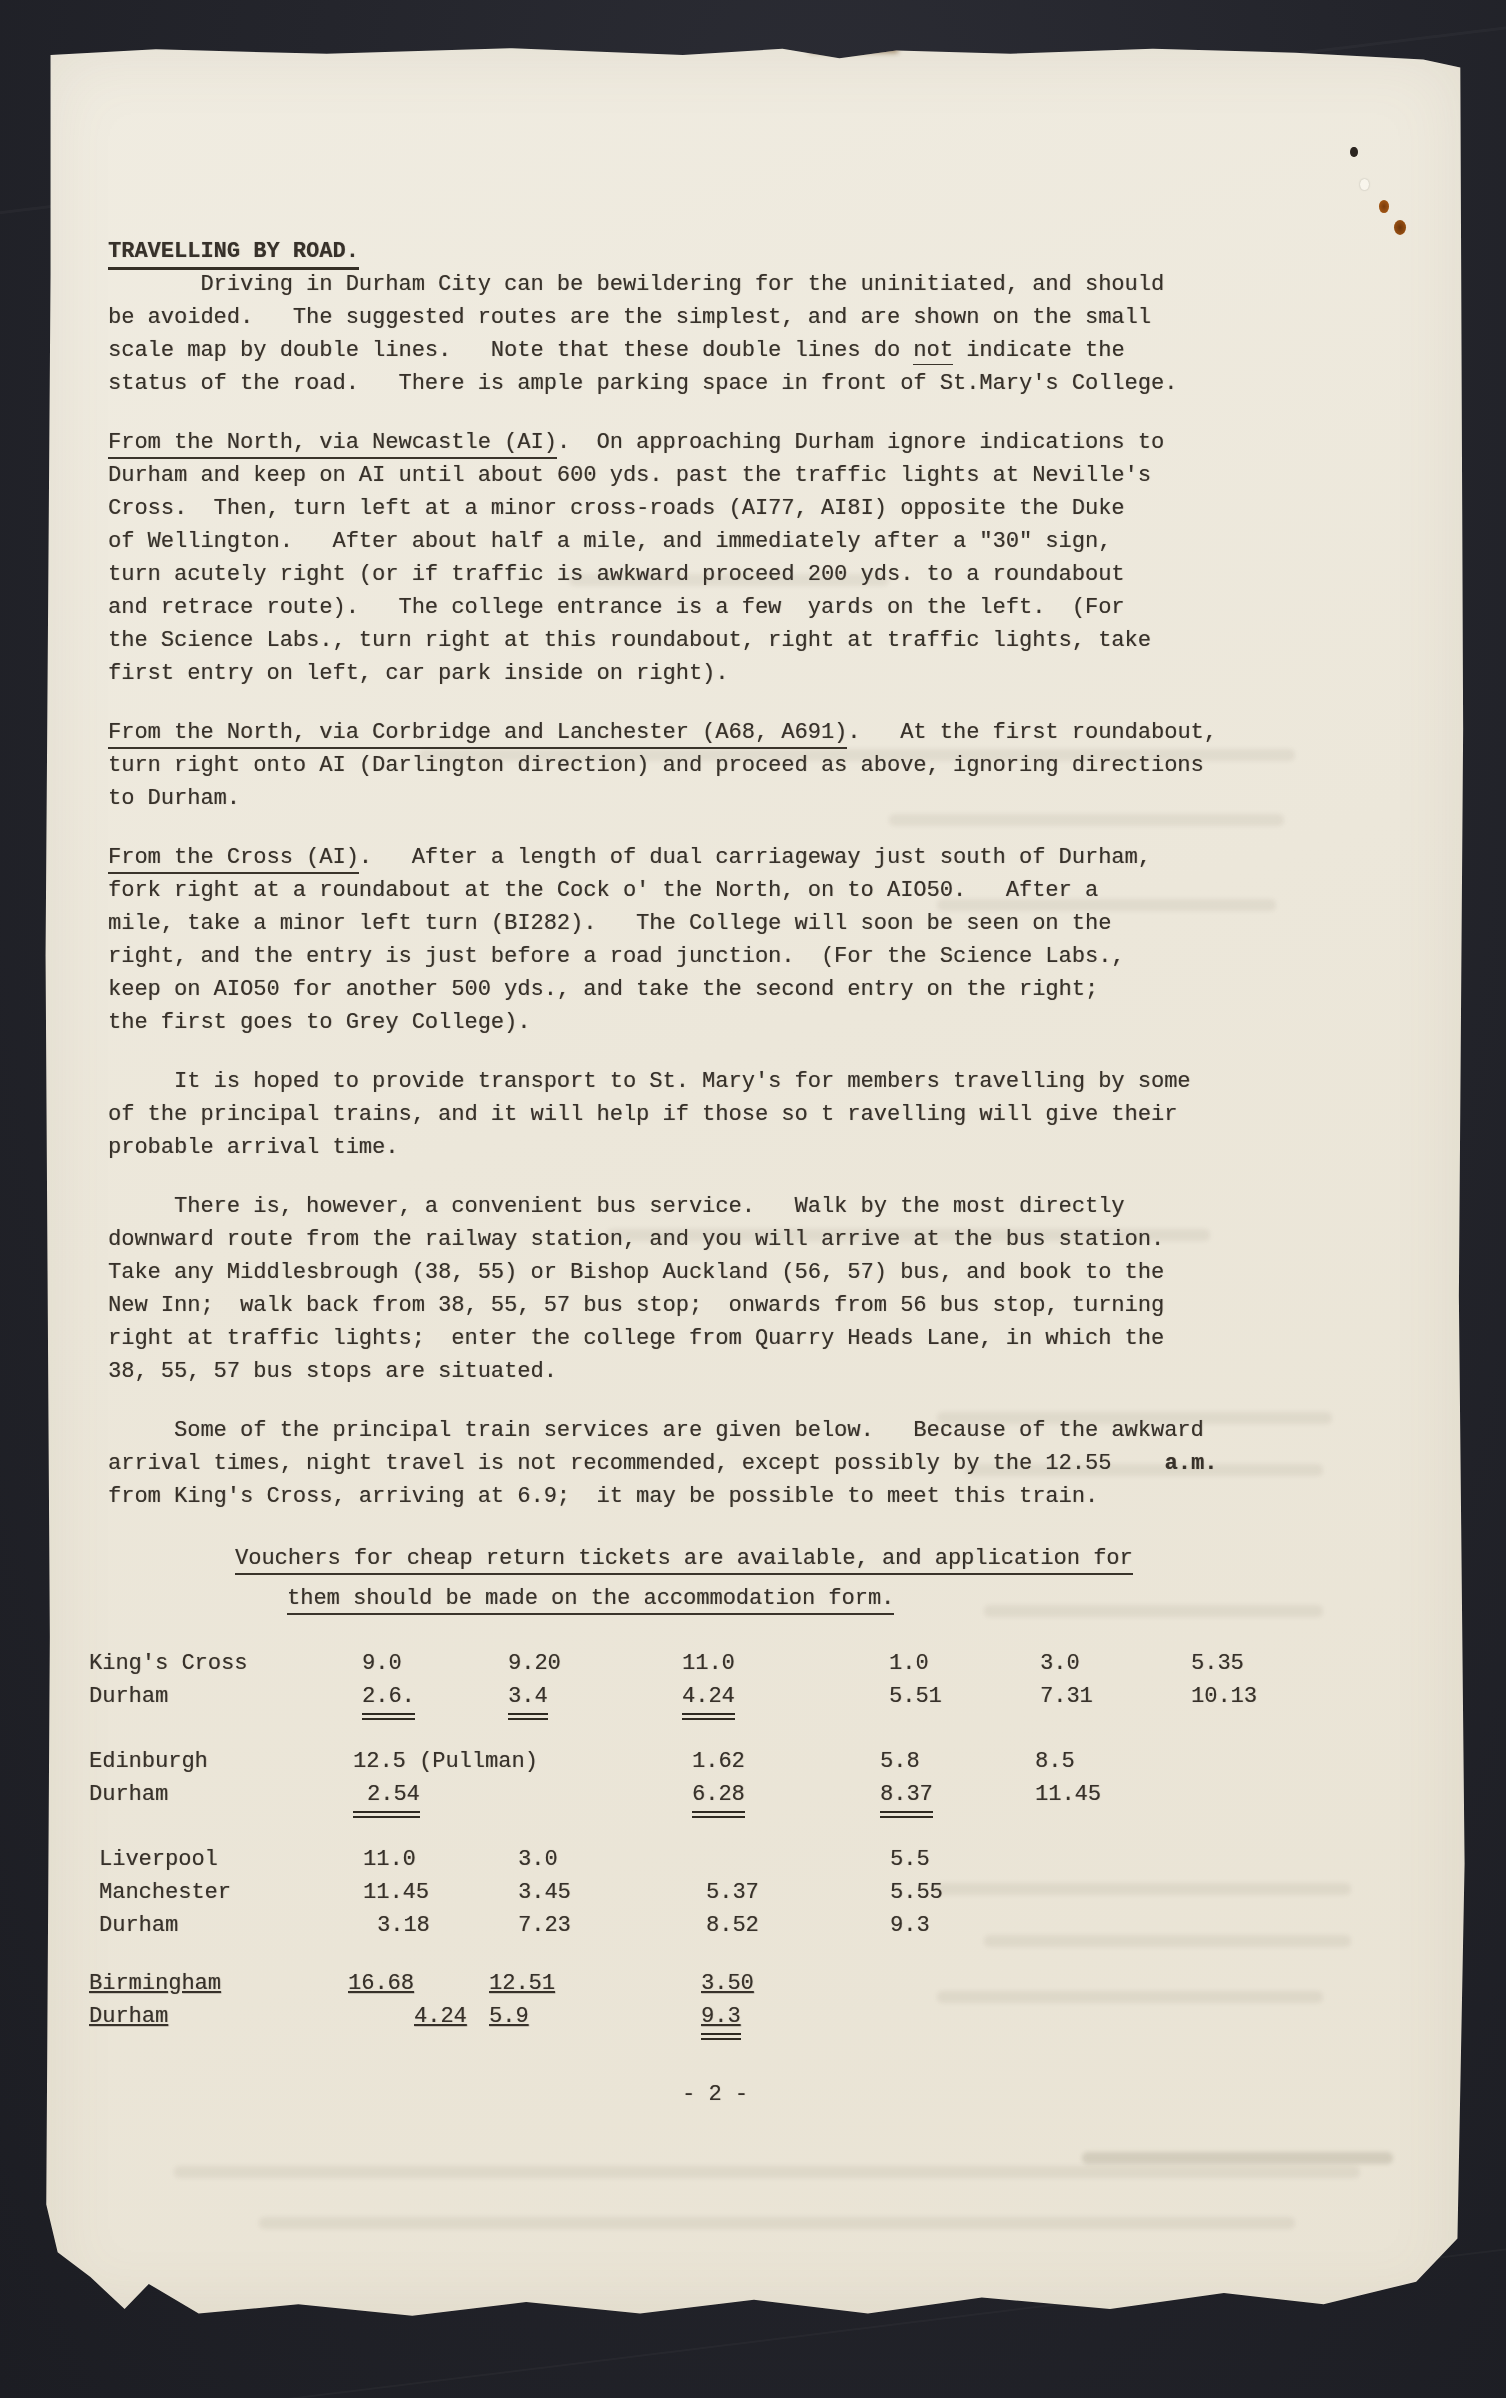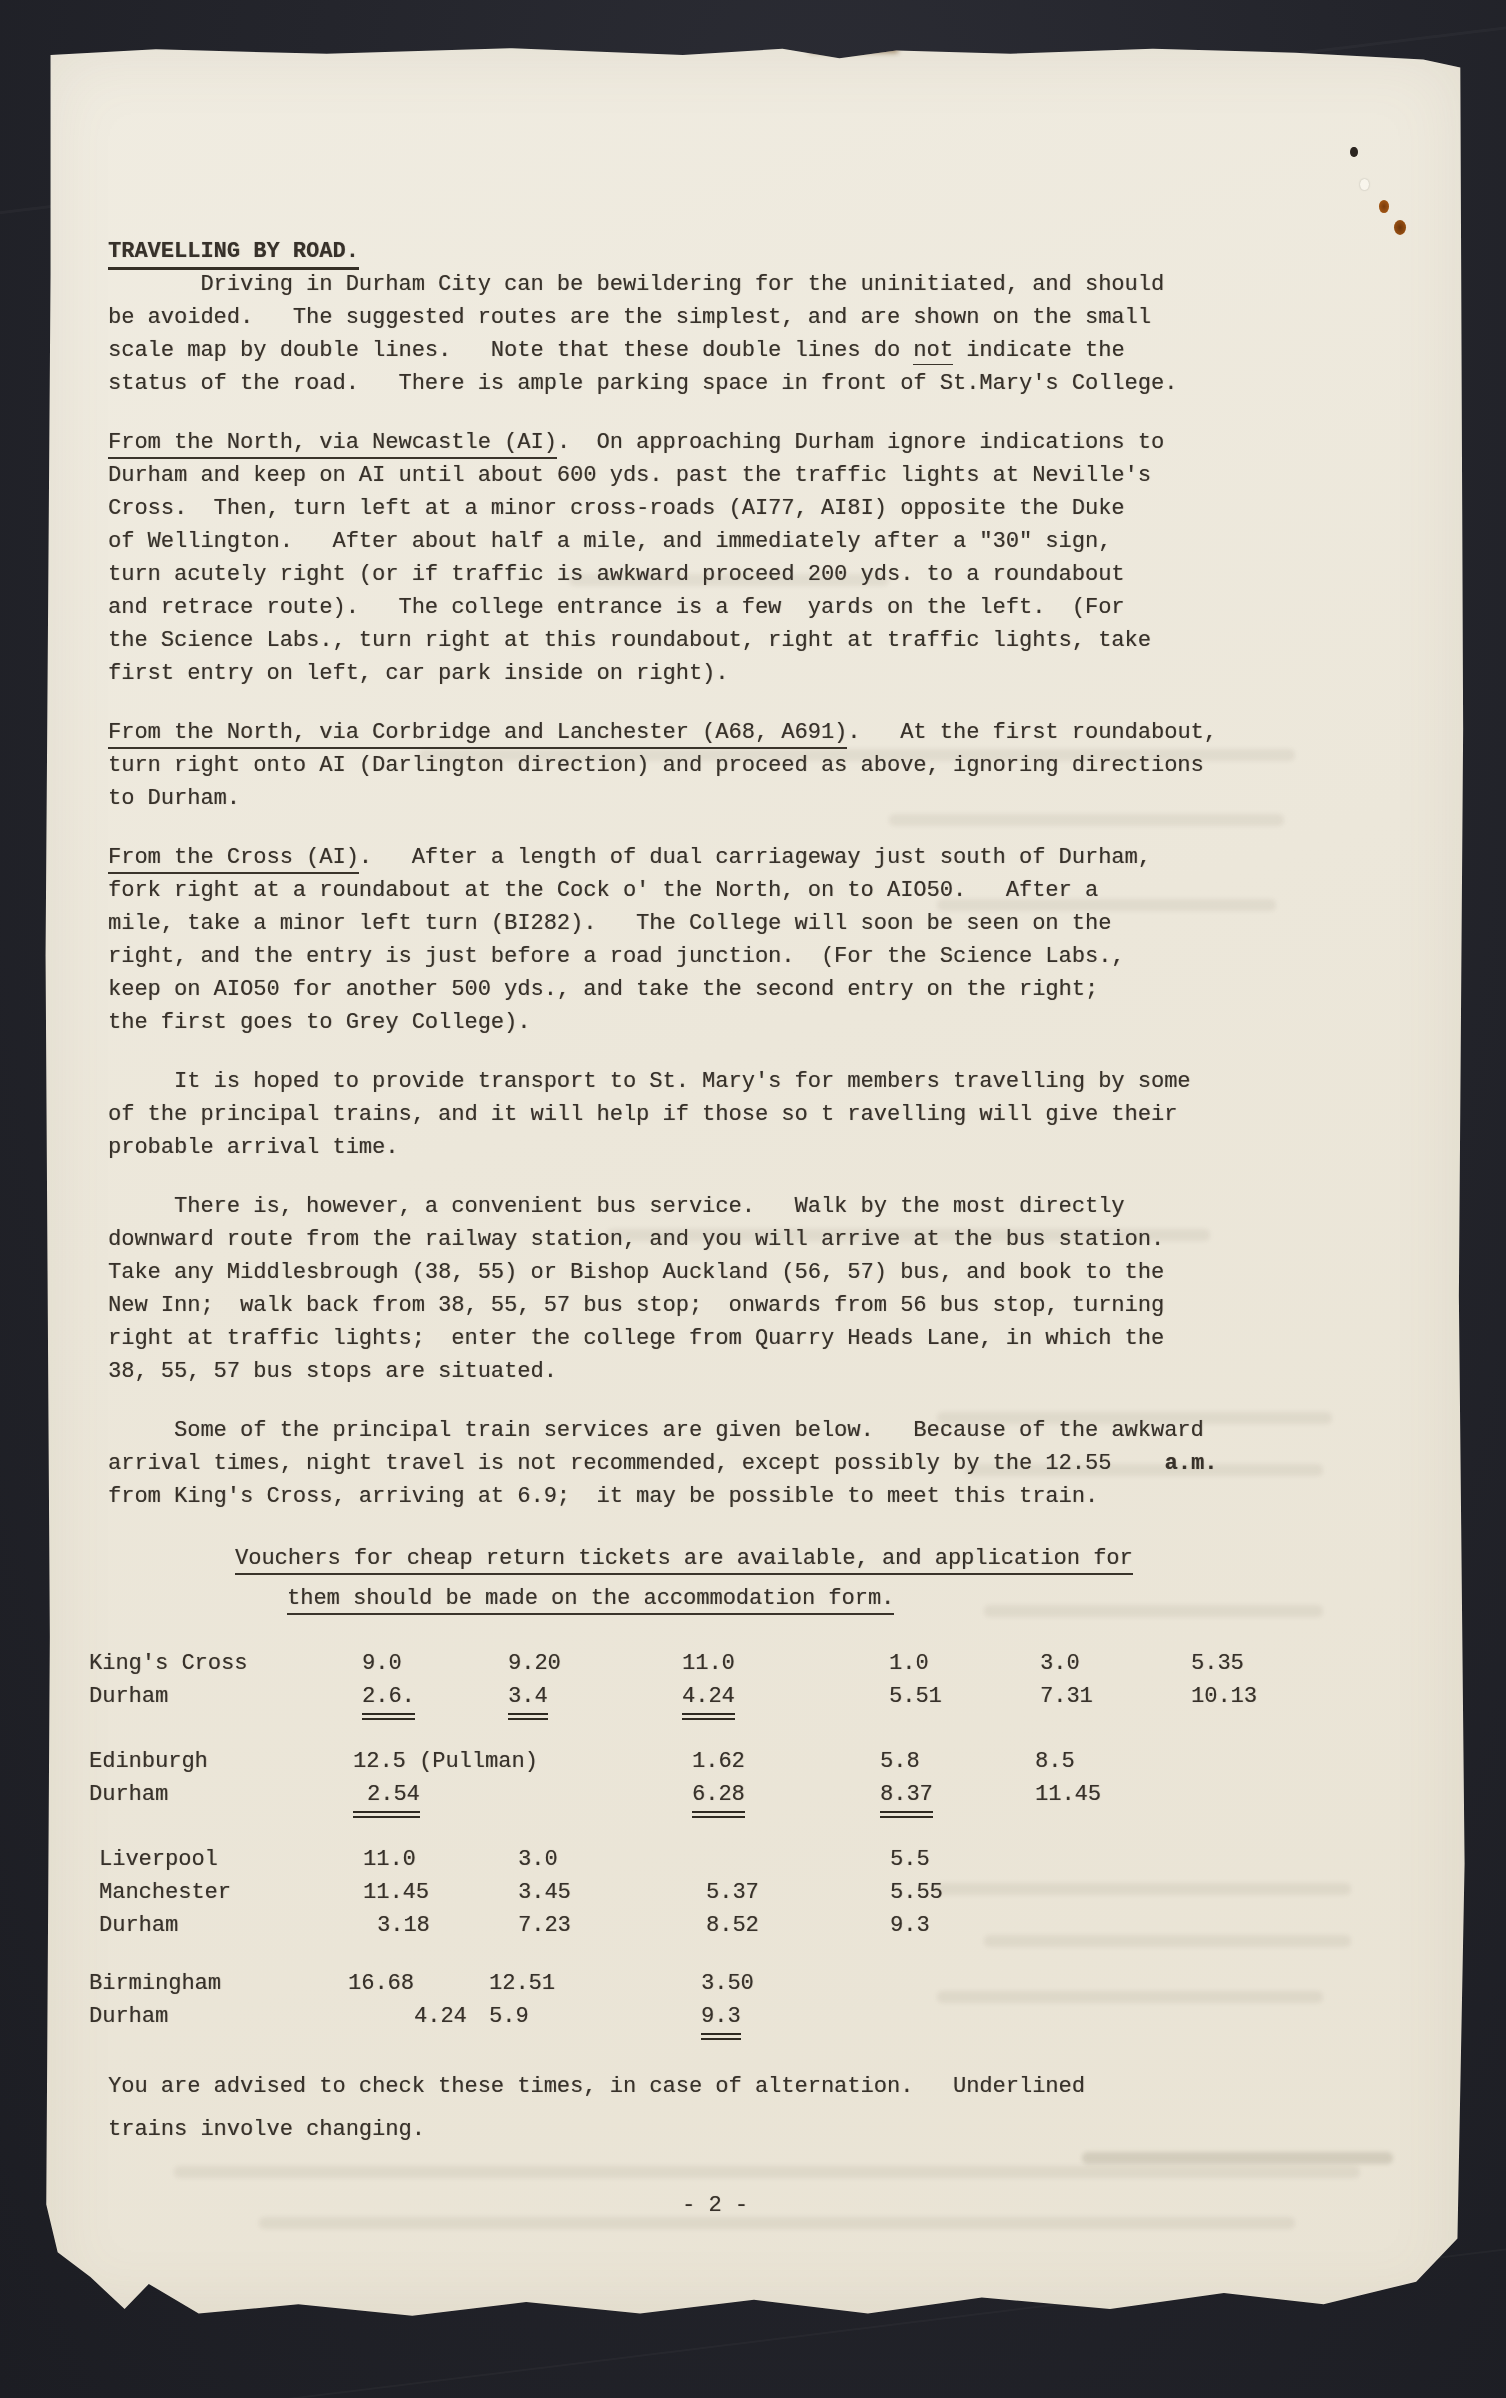--- a/index.html
+++ b/index.html
@@ -30,21 +30,21 @@
   .vouchers{margin-bottom:28px;}
   .vline{white-space:pre;line-height:40px;}
   .vline1{margin-left:127px;}
   .vline2{margin-left:179px;}
   .timetable{margin-left:-19px;}
   .tblock{margin-bottom:24.5px;}
   .trow{display:grid;}
   .g1{grid-template-columns:273px 146px 174px 207px 151px 151px auto;}
   .g2{grid-template-columns:264px 339px 188px 155px auto;}
   .g3{grid-template-columns:264px 155px 188px 184px auto;margin-left:10px;}
-  .g4{grid-template-columns:259px 141px 212px auto;}
+  .g4{grid-template-columns:259px 141px 212px auto;text-decoration:underline;}
   .tlabel,.tcell{justify-self:start;white-space:pre;}
   .du{
     display:inline-block;padding-bottom:7.5px;
     background-image:linear-gradient(#2f2a22,#2f2a22),linear-gradient(#2f2a22,#2f2a22);
     background-size:100% 2.4px,100% 2.4px;
     background-position:0 calc(100% - 4.7px),0 100%;
     background-repeat:no-repeat;
   }
   .closing{line-height:43px;margin-top:13px;}
   .pagenum{margin:38px 0 0 574px;white-space:pre;}
@@ -201,20 +201,18 @@
           </div>
           <div class="trow g4">
             <span class="tlabel">Durham</span>
             <span class="tcell" style="padding-left: 66px;">4.24</span>
             <span class="tcell">5.9</span>
             <span class="tcell du">9.3</span>
           </div>
         </div>
       </div>
 
-    <p class="closing"><span>You are advised to check these times, in case of alternation.   Underlined
-trains involve changing.</span></p>
 
     <div class="pagenum">- 2 -</div>
 
   </div>
 </div>
 
 
 </body></html>

